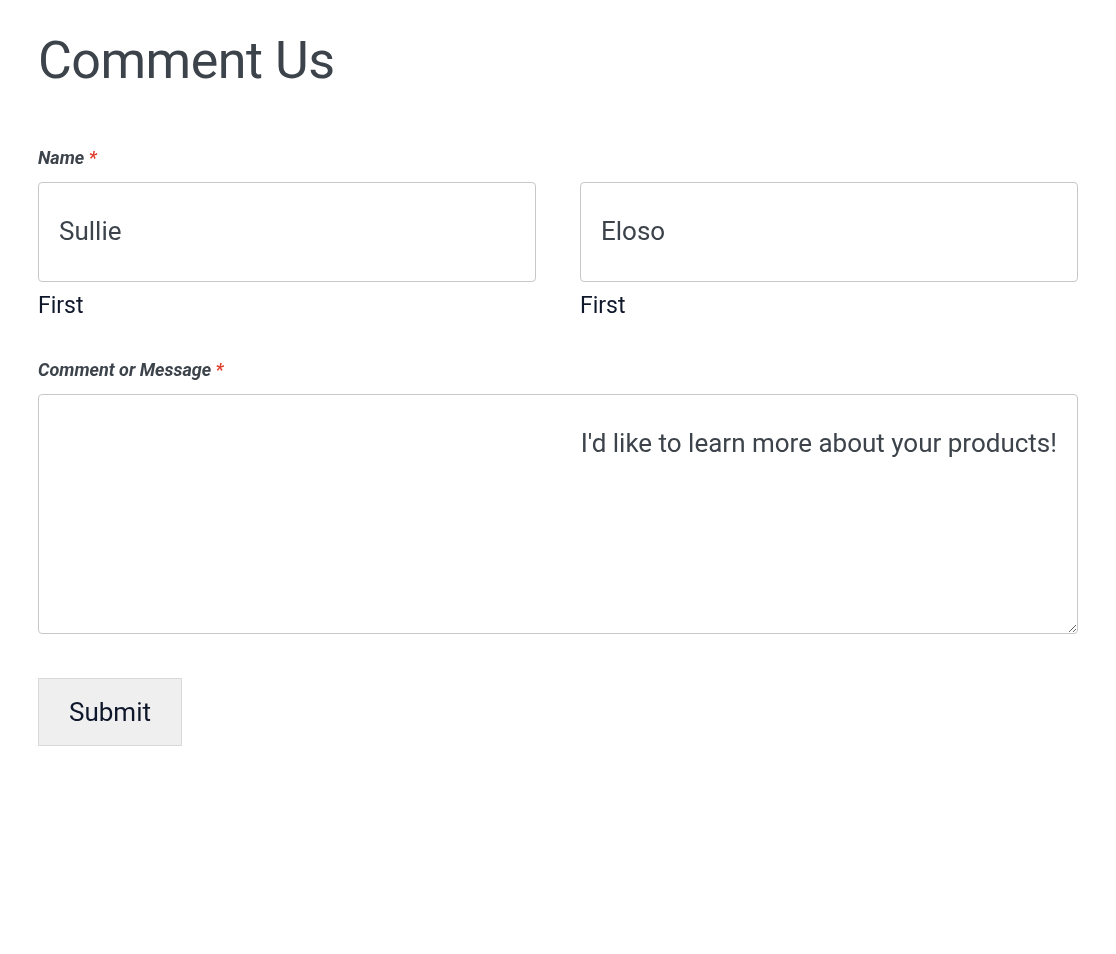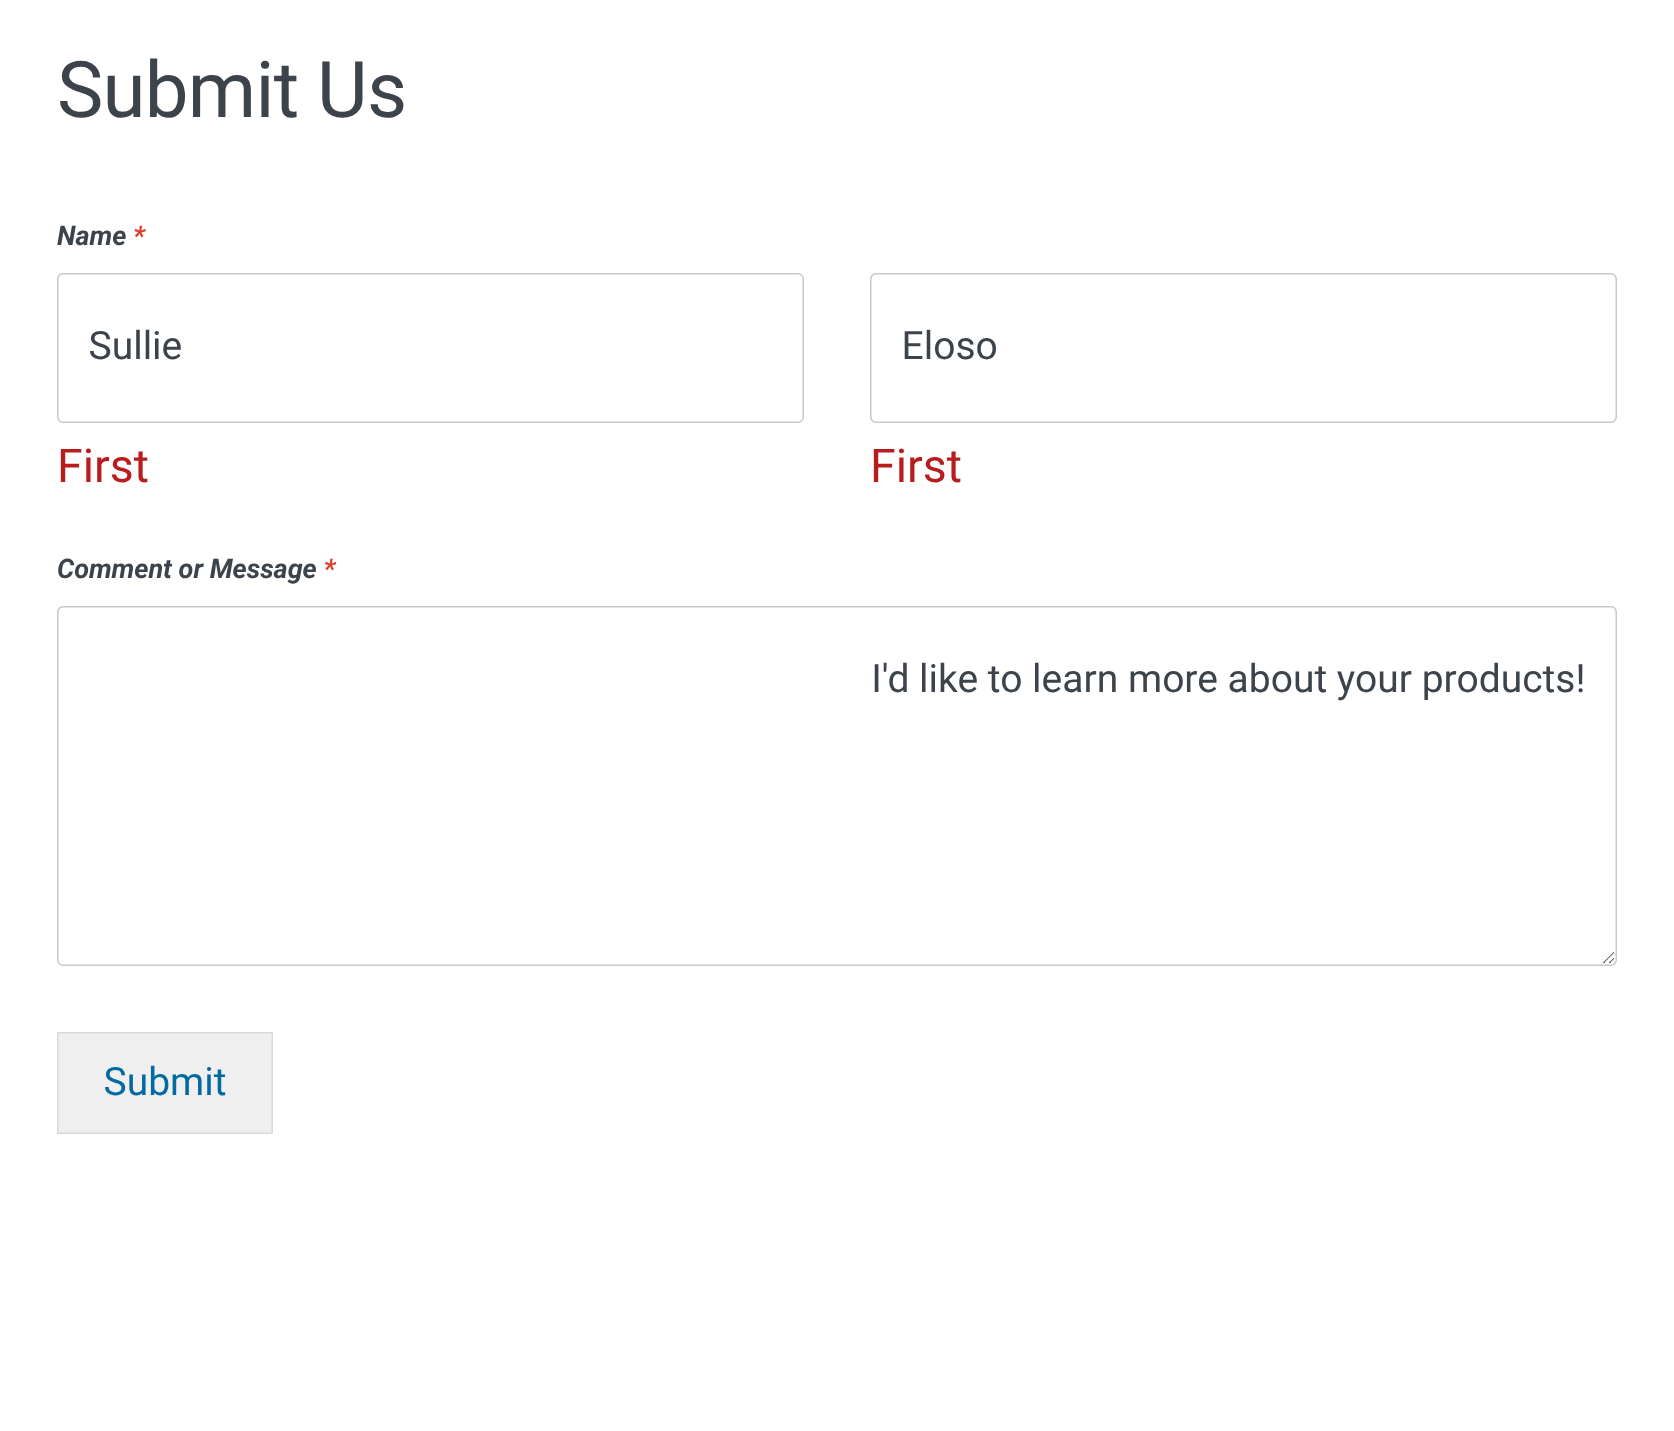--- a/index.html
+++ b/index.html
@@ -51,46 +51,46 @@
       padding: 32px 20px;
       font-size: 26px;
       color: #3c434a;
       background: #ffffff;
       border: 1px solid #c8c8c8;
       border-radius: 4px;
       font-family: inherit;
       line-height: 1.3;
     }
     .sublabel {
-      font-size: 31px;
-      color: #b91c1c;
+      font-size: 23px;
+      color: #0f172a;
       margin-top: 10px;
       font-weight: 400;
     }
     textarea {
       min-height: 240px;
       resize: both;
       font-family: inherit;
       text-align: right;
     }
     button.submit-btn {
       font-size: 26px;
       font-weight: 400;
-      color: #0369a1;
+      color: #0f172a;
       background: #efefef;
       border: 1px solid #d9d9d9;
       padding: 18px 30px;
       cursor: pointer;
       font-family: inherit;
     }
   </style>
 </head>
 <body>
 
-<h1 class="page-title">Submit Us</h1>
+<h1 class="page-title">Comment Us</h1>
 
 <form>
 
   <div class="field">
     <label class="field-label">
       <span>Name</span>
       <span class="required">*</span>
     </label>
     <div class="name-row">
       <div class="name-col">

